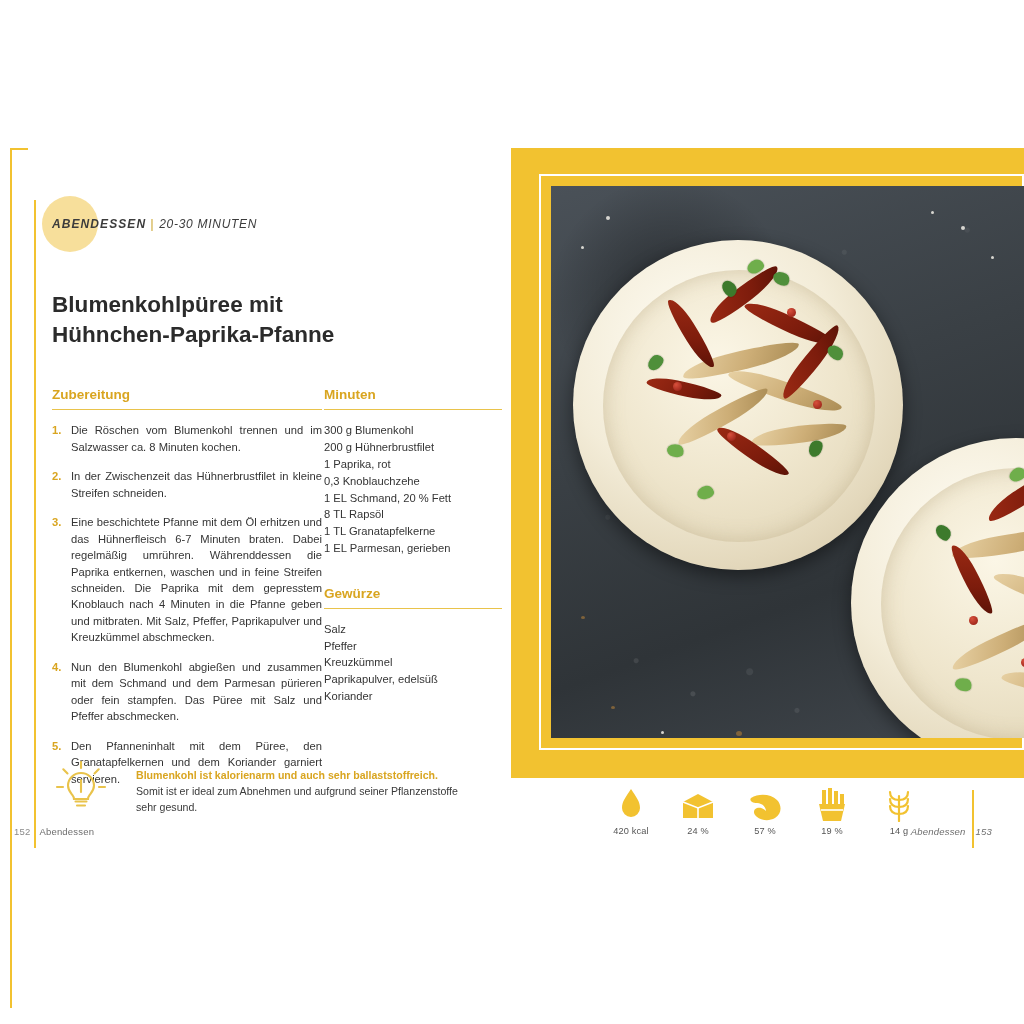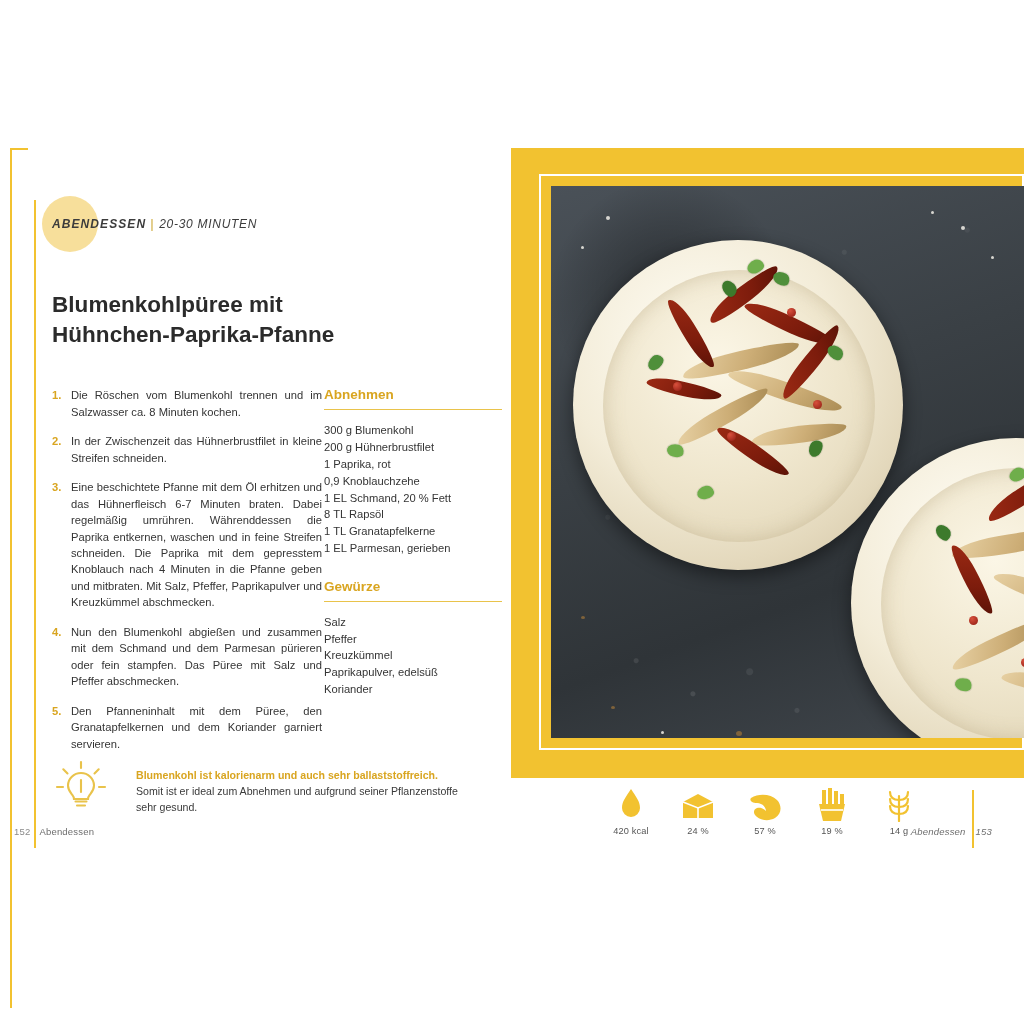--- a/index.html
+++ b/index.html
@@ -115,21 +115,21 @@
   ol.steps li .num {
     position: absolute;
     left: 0; top: 0;
     color: #d9a520;
     font-weight: 700;
     font-size: 11.2px;
   }
 
   .ing-list { font-size: 11.2px; line-height: 1.50; color: #343434; }
   .ing-list div { white-space: nowrap; }
-  .spice-head { margin-top: 22px; }
+  .spice-head { margin-top: 29px; }
 
   
   .tip {
     position: absolute;
     left: 52px; top: 758px;
     width: 420px;
     display: flex;
     align-items: flex-end;
   }
   .bulb {
@@ -302,36 +302,37 @@
       <div class="cat-text">
         <b>ABENDESSEN</b><span class="cat-sep">|</span><span class="cat-time">20-30 MINUTEN</span>
       </div>
     </div>
 
     <h1 class="recipe-title">Blumenkohlpüree mit Hühnchen-Paprika-Pfanne</h1>
 
     <div class="cols">
 
       <div class="col-prep">
+        <div class="sec-head">Zubereitung</div>
         <ol class="steps">
           <li><span class="num">1.</span><span>Die Röschen vom Blumenkohl trennen und im Salzwasser ca. 8 Minuten kochen.</span></li>
           <li><span class="num">2.</span><span>In der Zwischenzeit das Hühnerbrustfilet in kleine Streifen schneiden.</span></li>
           <li><span class="num">3.</span><span>Eine beschichtete Pfanne mit dem Öl erhitzen und das Hühnerfleisch 6-7 Minuten braten. Dabei regelmäßig umrühren. Währenddessen die Paprika entkernen, waschen und in feine Streifen schneiden. Die Paprika mit dem gepresstem Knoblauch nach 4 Minuten in die Pfanne geben und mitbraten. Mit Salz, Pfeffer, Paprikapulver und Kreuzkümmel abschmecken.</span></li>
           <li><span class="num">4.</span><span>Nun den Blumenkohl abgießen und zusammen mit dem Schmand und dem Parmesan pürieren oder fein stampfen. Das Püree mit Salz und Pfeffer abschmecken.</span></li>
           <li><span class="num">5.</span><span>Den Pfanneninhalt mit dem Püree, den Granatapfelkernen und dem Koriander garniert servieren.</span></li>
         </ol>
       </div>
 
       <div class="col-ing">
-        <div class="sec-head">Abnehmen</div>
+        <div class="sec-head">Minuten</div>
         <div class="ing-list">
           <div>300 g Blumenkohl</div>
           <div>200 g Hühnerbrustfilet</div>
           <div>1 Paprika, rot</div>
-          <div>0,9 Knoblauchzehe</div>
+          <div>0,3 Knoblauchzehe</div>
           <div>1 EL Schmand, 20 % Fett</div>
           <div>8 TL Rapsöl</div>
           <div>1 TL Granatapfelkerne</div>
           <div>1 EL Parmesan, gerieben</div>
         </div>
 
         <div class="sec-head spice-head">Gewürze</div>
         <div class="ing-list">
           <div>Salz</div>
           <div>Pfeffer</div>

